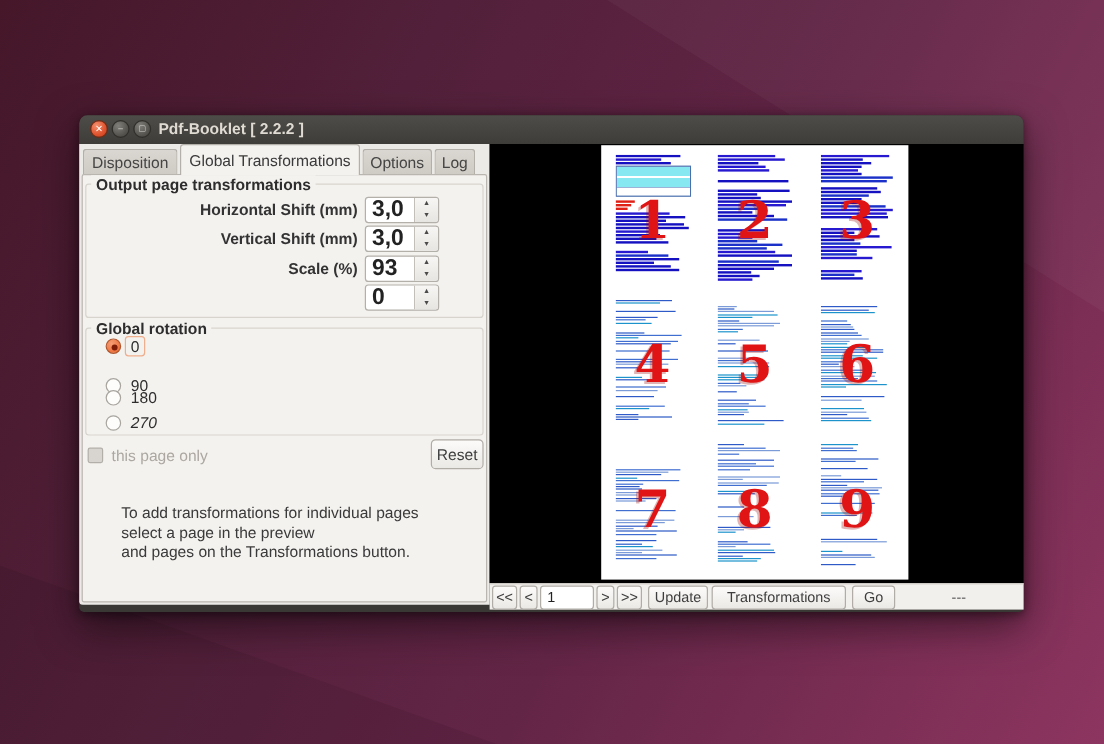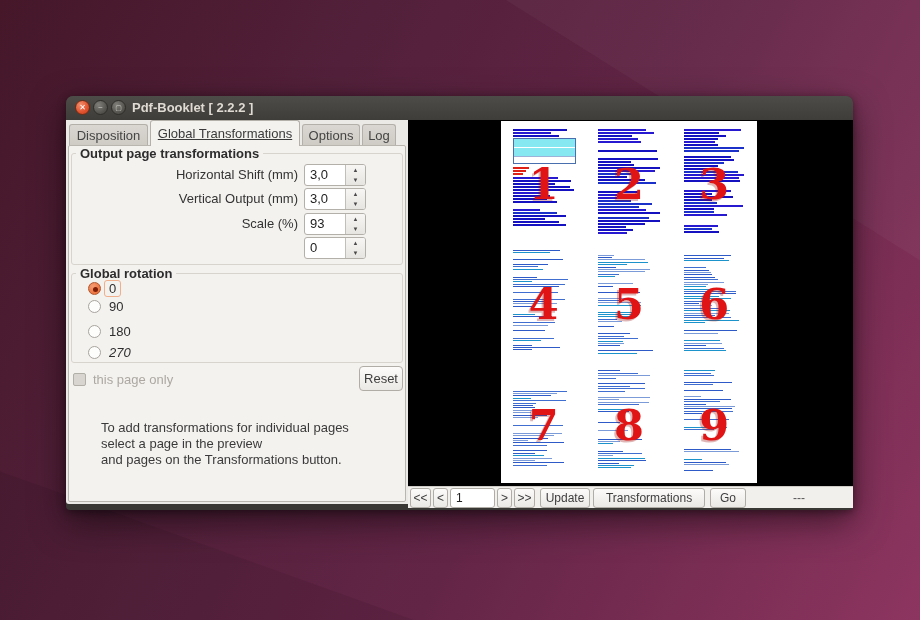--- a/index.html
+++ b/index.html
@@ -40,26 +40,26 @@
   .tab.active{top:0;height:26px;background:#f4f2ef;line-height:25px;z-index:3;color:#3a3a3a;}
   .page{position:absolute;left:2px;right:2px;top:25px;bottom:2px;background:#f4f2ef;
     border:1px solid #b9b5af;border-radius:2px;z-index:2;}
 
   .frame{position:absolute;left:2px;right:2px;border:1px solid #d7d3cd;border-radius:3px;}
   .frame-label{position:absolute;top:-8px;left:4px;background:#f4f2ef;padding:0 4px;
     font-size:13px;font-weight:bold;color:#2d2d2d;white-space:nowrap;}
   .frame1{top:7px;height:110px;}
   .frame2{top:127px;height:88px;}
 
-  .form-row{position:absolute;left:0;right:0;height:22px;}
+  .form-row{position:absolute;left:0;right:0;height:22px;font-weight:bold;}
   .form-label{position:absolute;left:4px;width:222px;text-align:right;font-size:13px;
     color:#333;line-height:22px;}
   .spin{position:absolute;left:232px;top:0;width:62px;height:22px;box-sizing:border-box;
     border:1px solid #b3afa9;border-radius:3px;background:#fff;display:flex;}
-  .spin-val{flex:1;font-size:13px;color:#222;line-height:20px;padding-left:5px;}
+  .spin-val{flex:1;font-size:19px;color:#222;line-height:20px;padding-left:5px;}
   .spin-btns{width:19px;border-left:1px solid #c2beb8;background:linear-gradient(#f7f6f4,#e7e5e1);
     display:flex;flex-direction:column;border-radius:0 2px 2px 0;}
   .spin-btns span{flex:1;font-size:6px;color:#4a4a4a;text-align:center;line-height:10px;cursor:default;}
 
   .radio-row{position:absolute;left:16px;height:16px;display:flex;align-items:center;cursor:default;}
   .radio{width:13px;height:13px;border-radius:50%;box-sizing:border-box;
     background:#fdfdfc;border:1px solid #a8a49e;margin-right:8px;position:relative;}
   .radio-row.on .radio{background:radial-gradient(circle at 35% 30%,#f5a popup,#ef7c4a 55%,#e8692f);
     background:radial-gradient(circle at 35% 30%,#f59d74,#ef7c4a 55%,#e8692f);border:1px solid #b0562d;}
   .radio-row.on .radio::after{content:"";position:absolute;left:4px;top:4px;width:5px;height:5px;
@@ -117,41 +117,41 @@
       <div class="wbtn max">
         <span>▢</span>
       </div>
       <div class="wtitle">Pdf-Booklet  [ 2.2.2 ]</div>
     </div>
 
     <div class="client">
 
       <div class="left-pane">
         <div class="tab" style="left:3px;width:79px;">Disposition</div>
-        <div class="tab active" style="left:84px;width:150px;text-decoration:underline;">Global Transformations</div>
+        <div class="tab active" style="left:84px;width:150px;">Global Transformations</div>
         <div class="tab" style="left:236px;width:58px;">Options</div>
         <div class="tab" style="left:296px;width:34px;">Log</div>
 
         <div class="page">
 
           <div class="frame frame1">
             <span class="frame-label">Output page transformations</span>
 
             <div class="form-row" style="top:10px;">
               <span class="form-label">Horizontal Shift (mm)</span>
               <div class="spin">
                 <span class="spin-val">3,0</span>
                 <span class="spin-btns">
                     <span>▲</span>
                     <span>▼</span>
                   </span>
               </div>
             </div>
             <div class="form-row" style="top:34px;">
-              <span class="form-label">Vertical Output (mm)</span>
+              <span class="form-label">Vertical Shift (mm)</span>
               <div class="spin">
                 <span class="spin-val">3,0</span>
                 <span class="spin-btns">
                     <span>▲</span>
                     <span>▼</span>
                   </span>
               </div>
             </div>
             <div class="form-row" style="top:59px;">
               <span class="form-label">Scale (%)</span>
@@ -173,21 +173,21 @@
               </div>
             </div>
           </div>
 
           <div class="frame frame2">
             <span class="frame-label">Global rotation</span>
             <div class="radio-row on" style="top:6px;">
                 <span class="radio"></span>
                 <span class="radio-label">0</span>
               </div>
-            <div class="radio-row" style="top:24px;">
+            <div class="radio-row" style="top:39px;">
                 <span class="radio"></span>
                 <span class="radio-label">90</span>
               </div>
             <div class="radio-row" style="top:49px;">
                 <span class="radio"></span>
                 <span class="radio-label">180</span>
               </div>
             <div class="radio-row" style="top:70px;font-style:italic;">
                 <span class="radio"></span>
                 <span class="radio-label">270</span>

